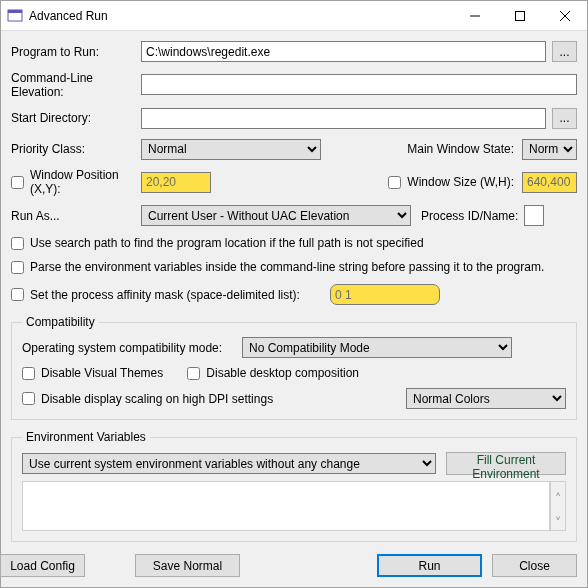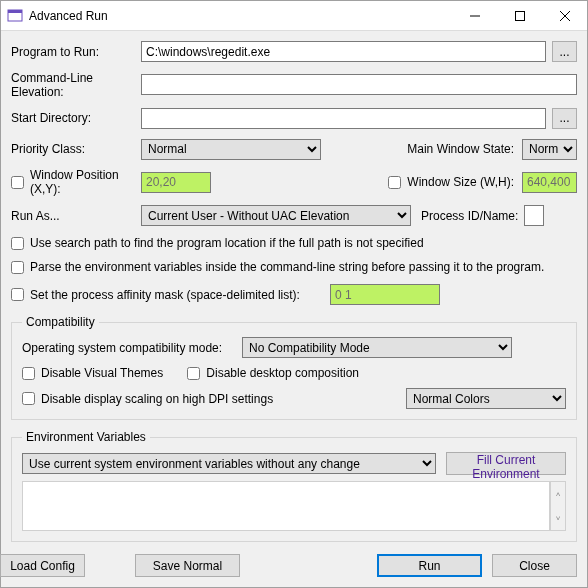--- a/index.html
+++ b/index.html
@@ -8,21 +8,21 @@
 .titlebar { height: 30px; background: #fff; display: flex; align-items: center; border-bottom: 1px solid #ddd; }
 .titlebar .icon { width: 16px; height: 16px; margin: 0 6px; }
 .titlebar .title { flex: 1; font-size: 12px; color: #000; }
 .winbtn { width: 45px; height: 29px; display: flex; align-items: center; justify-content: center; background: #fff; border: none; }
 .winbtn svg { width: 10px; height: 10px; }
 .content { flex: 1; padding: 10px 10px 4px 10px; display: flex; flex-direction: column; gap: 10px; overflow: hidden; }
 .formrow { display: flex; align-items: center; min-height: 21px; }
 .lbl { width: 130px; color: #000; }
 .lbl-chk { color: #000; padding-left: 2px; }
 input[type=text] { border: 1px solid #7a7a7a; padding: 2px 4px; height: 21px; background: #fff; color: #000; }
-input[disabled] { background: #bef264; color: #6d6d6d; }
+input[disabled] { background: #fde047; color: #6d6d6d; }
 .grow { flex: 1; }
 .dotbtn { width: 25px; height: 21px; margin-left: 6px; border: 1px solid #adadad; background: #e1e1e1; }
 select { border: 1px solid #7a7a7a; background: #e1e1e1; height: 21px; padding: 0 2px; }
 input[type=checkbox] { margin: 0 4px 0 0; width: 13px; height: 13px; }
 fieldset { border: 1px solid #d5d5d5; padding: 8px 10px 10px 10px; margin: 0; }
 fieldset legend { padding: 0 4px; color: #000; }
 .btmbar { display: flex; gap: 10px; padding: 8px 10px 10px 0; }
 .btn { height: 23px; border: 1px solid #adadad; background: #e1e1e1; padding: 0 4px; }
 .btn.primary { border: 2px solid #0078d7; }
 .envtext { width: 100%; height: 50px; border: 1px solid #d0d0d0; background: #fff; resize: none; margin-top: 6px; }
@@ -113,21 +113,21 @@
       </div>
     <div class="chkwrap">
         <input type="checkbox" style="">
         <span class="lbl-chk">Parse the environment variables inside the command-line string before passing it to the program.</span>
       </div>
     <div class="formrow">
       <span class="chkwrap">
           <input type="checkbox" style="">
           <span class="lbl-chk">Set the process affinity mask (space-delimited list):</span>
         </span>
-      <input type="text" style="width: 110px; margin-left: 30px;" disabled="" value="0 1">
+      <input type="text" style="width: 110px; margin-left: 30px; border-radius: 7px;" disabled="" value="0 1">
     </div>
 
     <fieldset>
       <legend>Compatibility</legend>
       <div class="formrow" style="margin-bottom:8px">
         <span style="width:220px">Operating system compatibility mode:</span>
         <select style="width:270px"><option>No Compatibility Mode</option></select>
       </div>
       <div class="gap-row" style="margin-bottom:8px">
         <span class="chkwrap">
@@ -145,21 +145,21 @@
             <span class="lbl-chk">Disable display scaling on high DPI settings</span>
           </span>
         <select style="width:160px;margin-left:auto"><option>Normal Colors</option></select>
       </div>
     </fieldset>
 
     <fieldset>
       <legend>Environment Variables</legend>
       <div class="formrow">
         <select style="flex:1"><option>Use current system environment variables without any change</option></select>
-        <button class="btn" style="width:120px;margin-left:10px;color:#4c1d95" disabled="">Fill Current Environment</button>
+        <button class="btn" style="width:120px;margin-left:10px;color:#14532d" disabled="">Fill Current Environment</button>
       </div>
       <div style="display:flex">
         <textarea class="envtext" disabled="" style=""></textarea>
         <div class="spin">
             <div>˄</div>
             <div>˅</div>
           </div>
       </div>
     </fieldset>
 

